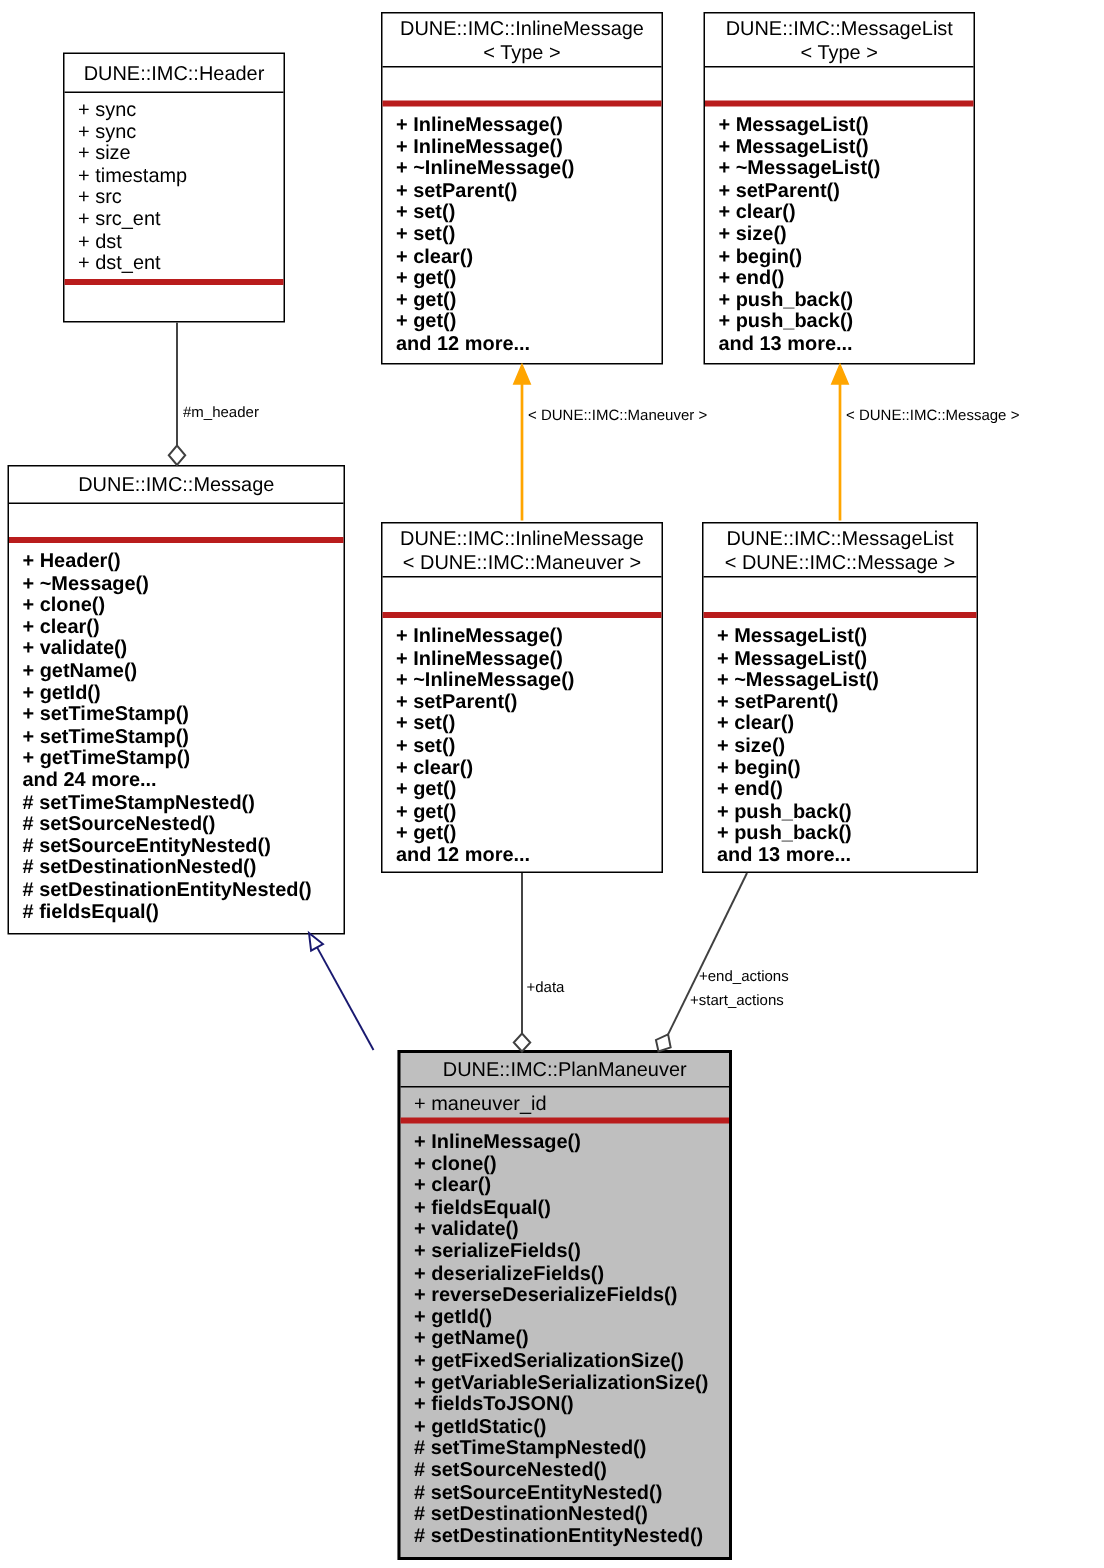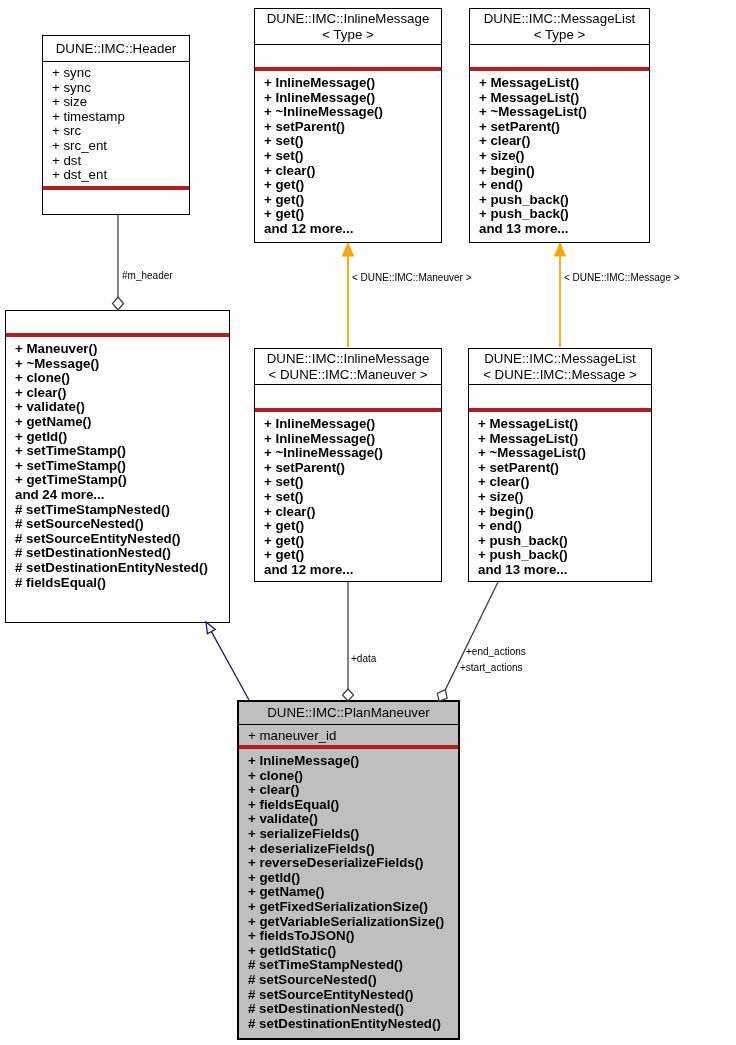--- a/index.html
+++ b/index.html
@@ -5,21 +5,21 @@
   html,body { margin:0; padding:0; background:#ffffff; }
   #stage {
     position:relative; width:736px; height:1045px; background:#ffffff;
     font-family:"Liberation Sans", sans-serif; color:#000;
   }
   .uml-node {
     position:absolute; background:#ffffff; border:1px solid #000;
     box-sizing:border-box; display:flex; flex-direction:column;
     font-size:13.3px;
   }
-  .uml-node.highlight { background:#bfbfbf; border-width:2px; }
+  .uml-node.highlight { background:#bfbfbf; border-width:2px;margin-left:28px; }
   .uml-title {
     flex:0 0 auto; border-bottom:1px solid #000; display:flex;
     flex-direction:column; align-items:center; justify-content:center;
     text-align:center; box-sizing:border-box;
   }
   .uml-title div { line-height:15.5px; white-space:nowrap; }
   .uml-attrs {
     flex:0 0 auto; border-bottom:4px solid #b91c1c; box-sizing:border-box;
     padding:4px 8px 0 9px; overflow:hidden;
   }
@@ -115,23 +115,26 @@
         <div class="member">+ size()</div>
         <div class="member">+ begin()</div>
         <div class="member">+ end()</div>
         <div class="member">+ push_back()</div>
         <div class="member">+ push_back()</div>
         <div class="member">and 13 more...</div>
       </div>
   </div>
 
   <div class="uml-node" style="left:5px; top:310px; width:225px; height:313px;">
+    <div class="uml-title" style="height:25px;">
+      <div>DUNE::IMC::Message</div>
+    </div>
     <div class="uml-attrs" style="height:26px;"></div>
     <div class="uml-methods">
-        <div class="member">+ Maneuver()</div>
+        <div class="member">+ Header()</div>
         <div class="member">+ ~Message()</div>
         <div class="member">+ clone()</div>
         <div class="member">+ clear()</div>
         <div class="member">+ validate()</div>
         <div class="member">+ getName()</div>
         <div class="member">+ getId()</div>
         <div class="member">+ setTimeStamp()</div>
         <div class="member">+ setTimeStamp()</div>
         <div class="member">+ getTimeStamp()</div>
         <div class="member">and 24 more...</div>

